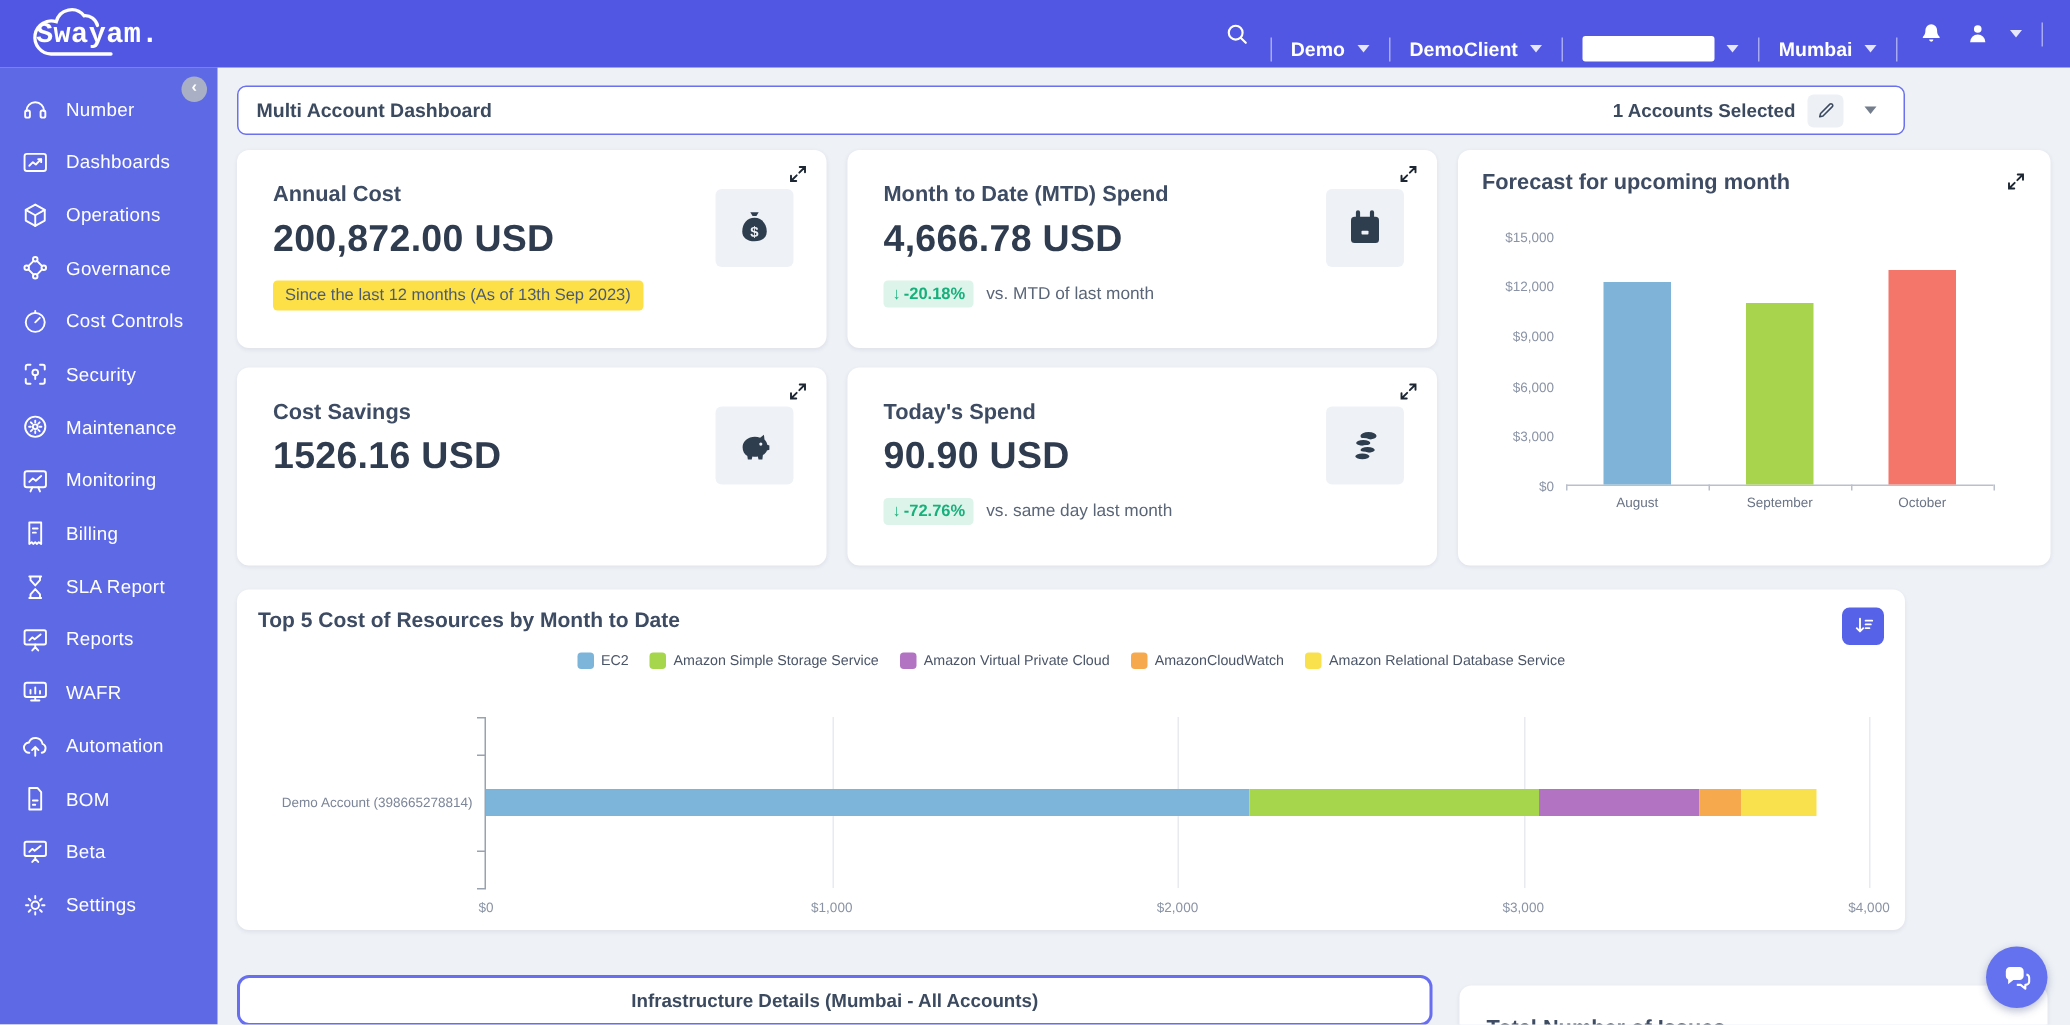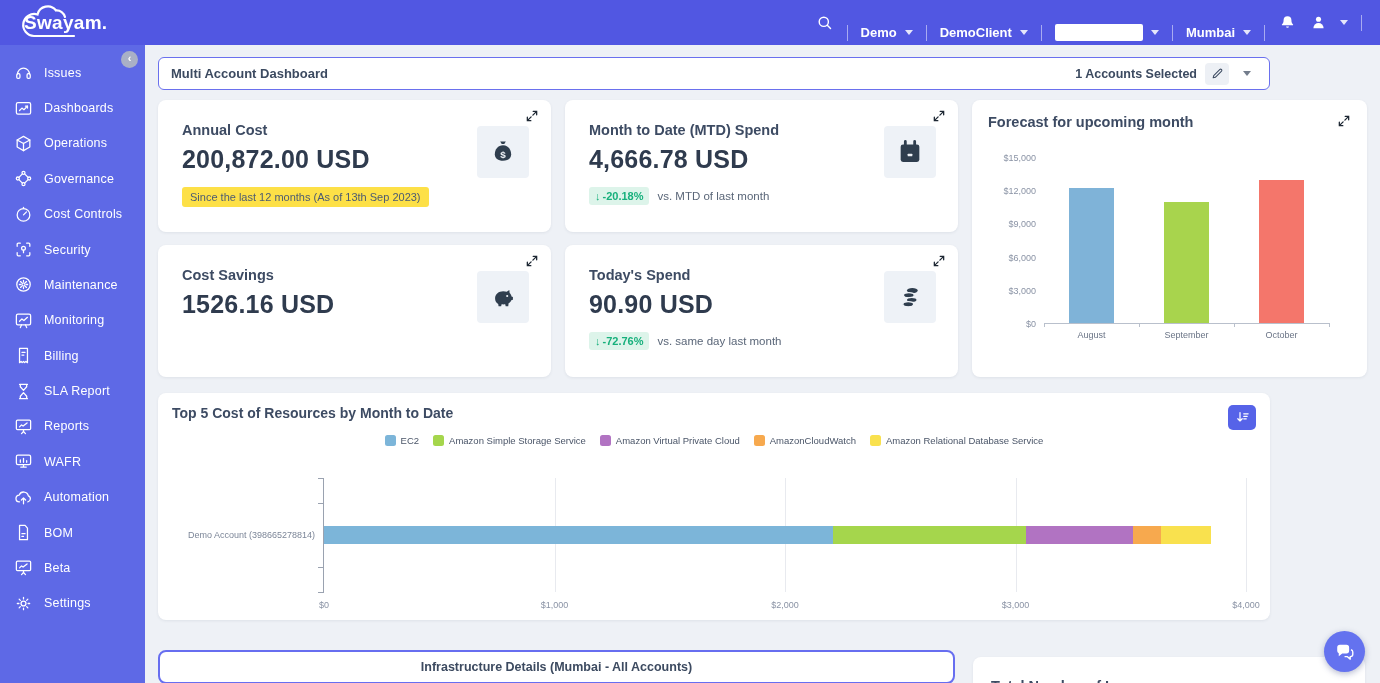--- a/index.html
+++ b/index.html
@@ -3,21 +3,21 @@
 <meta charset="utf-8">
 <style>
   * { margin:0; padding:0; box-sizing:border-box; }
   html,body { width:1380px; height:683px; overflow:hidden; }
   body { font-family:"Liberation Sans", sans-serif; background:#eef1f6; position:relative; }
 
   
   .topbar { position:absolute; top:0; left:0; width:1380px; height:45px; background:#5157e2; display:flex; align-items:center; justify-content:space-between; padding:0 18px 0 14px; z-index:30; }
   .logo-wrap { position:relative; display:flex; align-items:center; height:45px; }
   .logo-cloud { position:absolute; left:-4px; top:3px; }
-  .logo-text { color:#fff; font-size:19px; font-weight:bold; letter-spacing:.3px; position:relative; padding-left:10px; }
+  .logo-text { color:#fff; font-size:19px; font-weight:bold; letter-spacing:.3px; position:relative; padding-left:10px;font-family:Liberation Mono, monospace; }
   .tb-right { display:flex; align-items:center; gap:13px; color:#fff; }
   .tb-sep { width:1px; height:16px; background:rgba(255,255,255,.5); }
   .tb-item { display:flex; align-items:center; gap:8px; cursor:pointer; }
   .tb-label { font-size:13px; font-weight:bold; color:#fff; }
   .caret { width:0; height:0; border-left:4px solid transparent; border-right:4px solid transparent; border-top:5px solid #fff; opacity:.85; }
   .white-box { width:88px; height:17px; background:#fff; border-radius:2px; }
   .tb-icon { width:18px; height:18px; color:#fff; display:flex; align-items:center; justify-content:center; cursor:pointer; }
   .tb-icon svg { width:17px; height:17px; }
 
   
@@ -154,21 +154,21 @@
 
 <div class="sidebar">
   <span class="collapse-btn">‹</span>
   <div id="side-items">
       <div class="side-item">
         <span class="s-icon"><svg viewBox="0 0 24 24" fill="none" stroke="currentColor" stroke-width="1.6" stroke-linecap="round" stroke-linejoin="round">
             <path d="M4.5 14a7.5 7.5 0 0 1 15 0"></path>
             <rect x="3.5" y="13.5" width="4" height="6" rx="1.5"></rect>
             <rect x="16.5" y="13.5" width="4" height="6" rx="1.5"></rect>
           </svg></span>
-        <span class="s-label">Issues</span>
+        <span class="s-label">Number</span>
       </div>
       <div class="side-item">
         <span class="s-icon"><svg viewBox="0 0 24 24" fill="none" stroke="currentColor" stroke-width="1.6" stroke-linecap="round" stroke-linejoin="round">
             <rect x="3" y="4.5" width="18" height="14.5" rx="2"></rect>
             <path d="M7 14.5l3-3 2.5 2 4.5-4.5"></path>
             <path d="M14.5 9H17v2.5"></path>
           </svg></span>
         <span class="s-label">Dashboards</span>
       </div>
       <div class="side-item">

